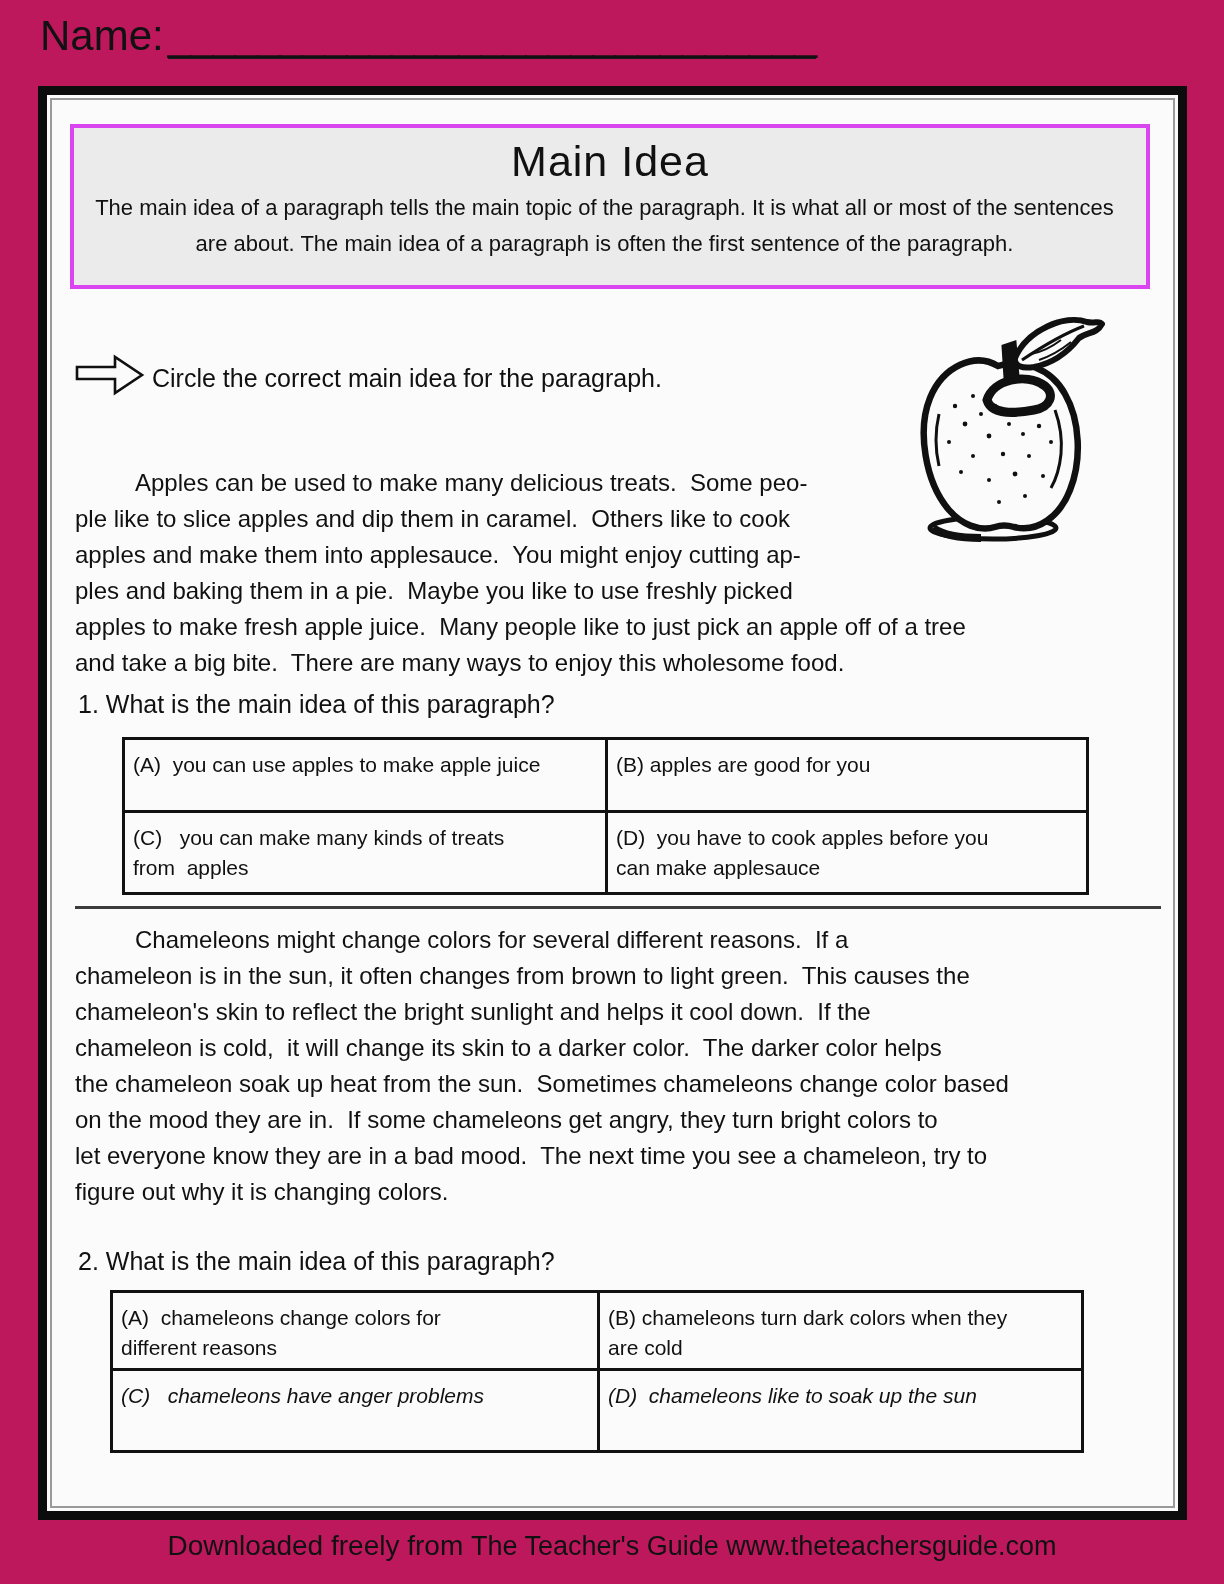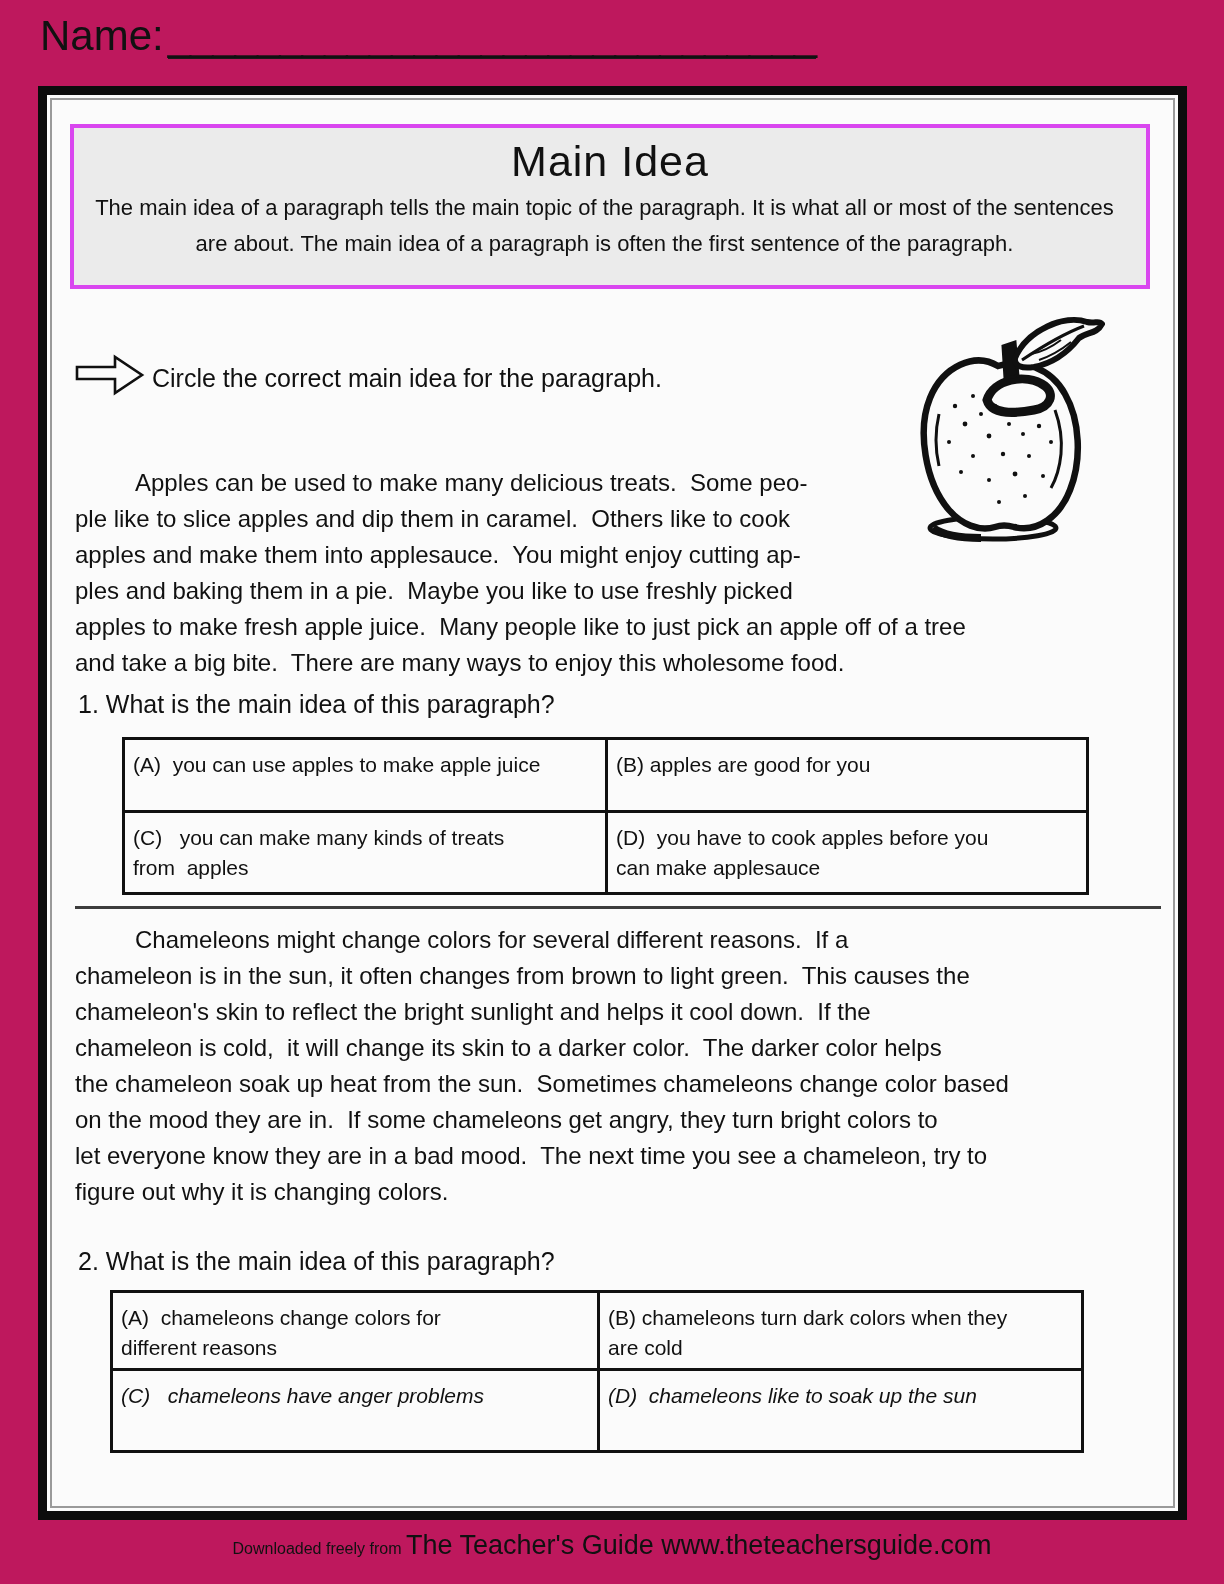--- a/index.html
+++ b/index.html
@@ -67,21 +67,21 @@
   #table1 tr.r1 td { height:73px; } #table1 tr.r2 td { height:82px; }
   #table2 tr.r1 td { height:78px; } #table2 tr.r2 td { height:82px;font-style:italic; }
 
   
   .divider { position:absolute; left:75px; top:906px; width:1086px; height:3px; background:#3c3c3c; }
 
   
   .footer {
     position:absolute; left:0; top:1530px; width:1224px; text-align:center; white-space:nowrap;
   }
-  .footer .prefix { font-size:16px; }
+  .footer .prefix { font-size:28px; }
   .footer .brand  { font-size:27px; }
 
   svg .ink { stroke:#101010; fill:none; }
 </style>
 </head>
 <body>
 
 <div id="page">
 
   <div class="name-row">

